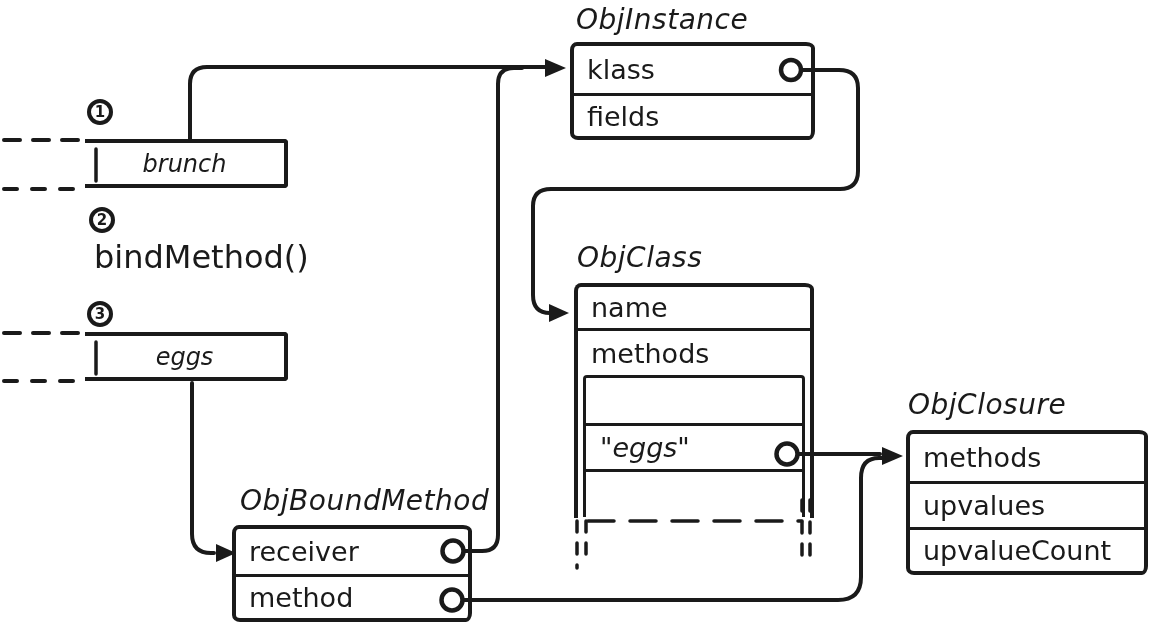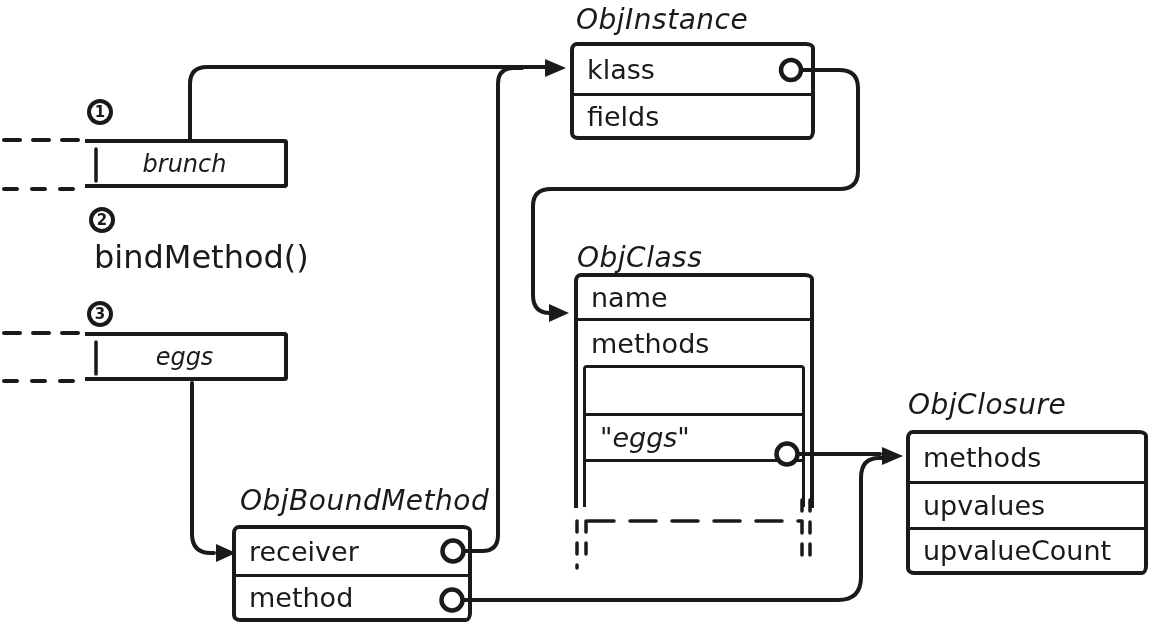--- a/index.html
+++ b/index.html
@@ -72,21 +72,21 @@
     <span class="italic">eggs</span>
   </div>
 
   <div class="node-title" style="left:576px;top:3px;">ObjInstance</div>
   <div class="rec-box" style="left:570px;top:42px;width:245px;height:98px;">
     <div class="rec-row" style="height:47px;">klass</div>
     <div class="rec-row divided" style="height:44px;">fields</div>
   </div>
 
   <div class="node-title" style="left:577px;top:241px;">ObjClass</div>
-  <div class="rec-box open-bottom" style="left:574px;top:273px;width:240px;height:235px;">
+  <div class="rec-box open-bottom" style="left:574px;top:283px;width:240px;height:235px;">
     <div class="rec-row" style="height:44px;border-bottom:3px solid #1a1a1a;">name</div>
     <div class="rec-row" style="height:44px;">methods</div>
     <div class="inner-table">
       <div class="inner-row" style="height:45px;"></div>
       <div class="inner-row divided italic" style="height:46px;">"eggs"</div>
       <div class="inner-row divided" style="height:48px;"></div>
     </div>
   </div>
 
   <div class="node-title" style="left:908px;top:388px;">ObjClosure</div>

